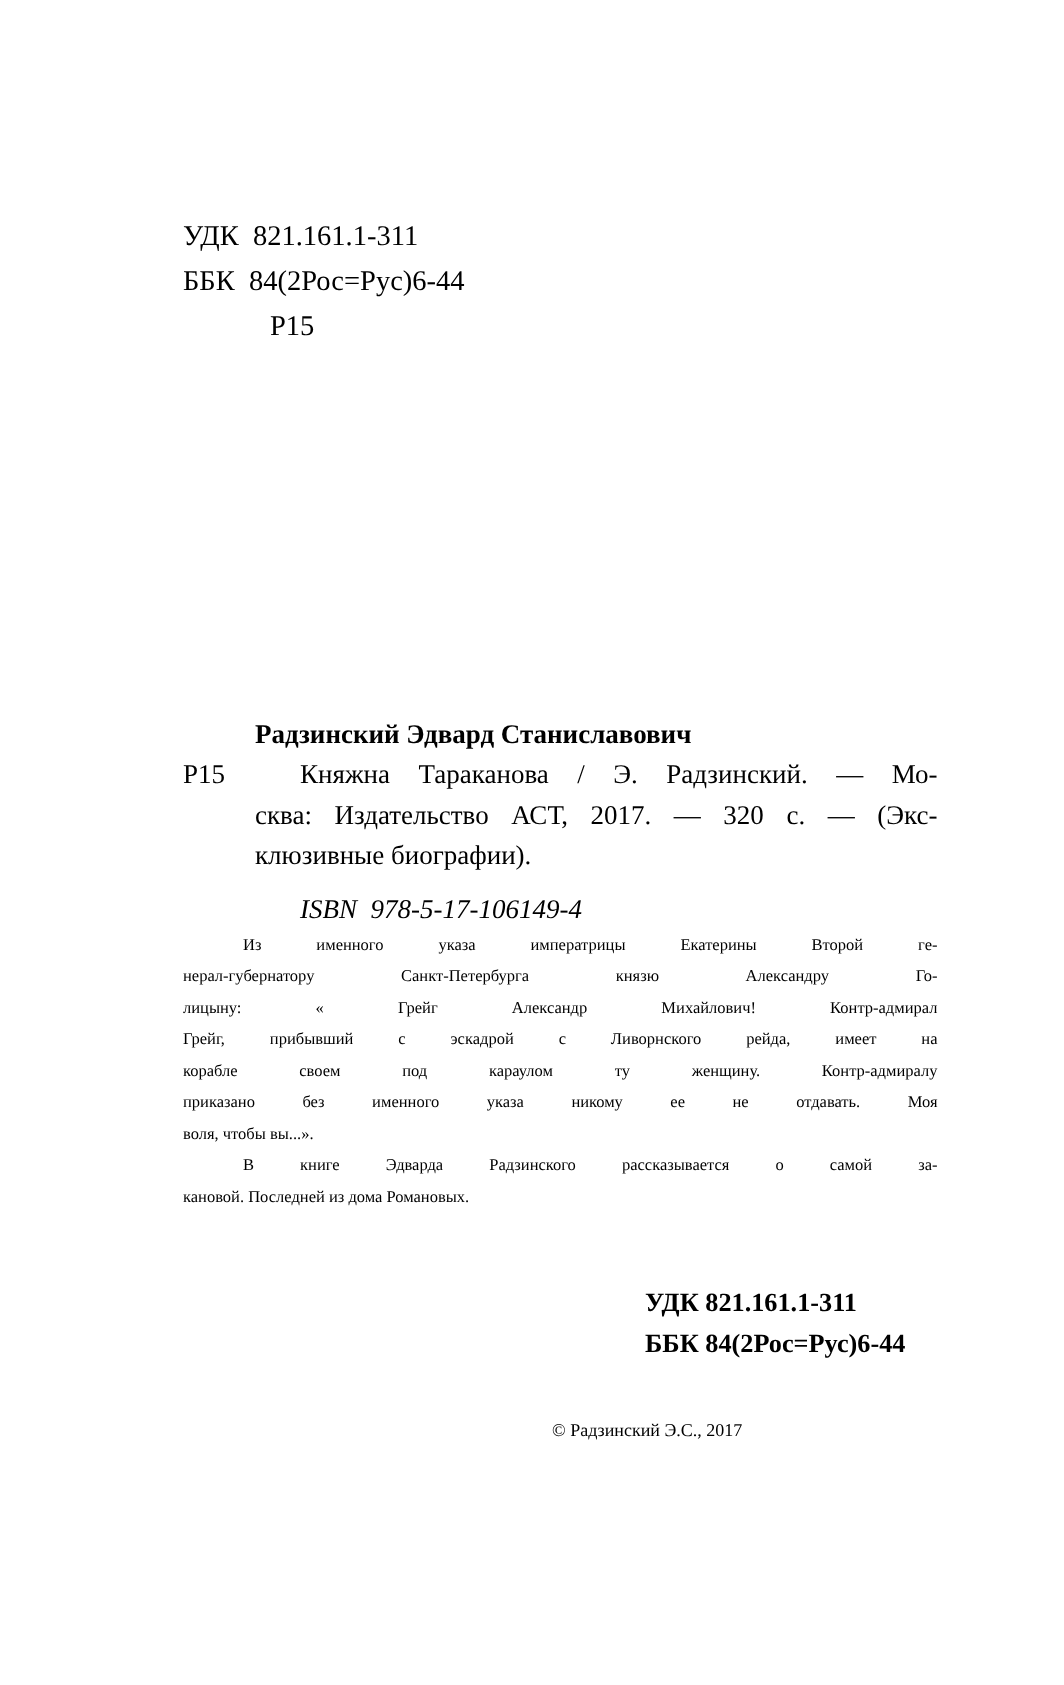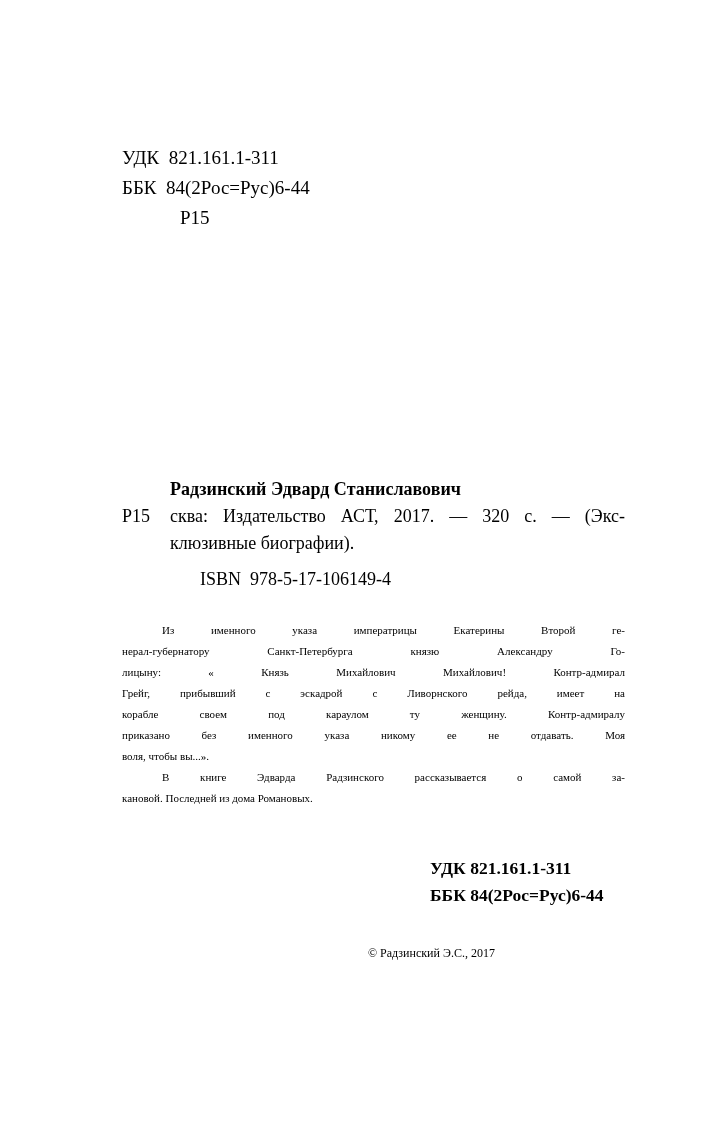--- a/index.html
+++ b/index.html
@@ -53,20 +53,21 @@
   .cat-lines { margin-left: 48px; }
   .jline {
     text-align: justify;
     text-align-last: justify;
   }
   .indent30 { text-indent: 30px; }
   .indent40 { text-indent: 40px; }
   .isbn {
     padding-left: 78px;
     margin-top: 9px;
+    font-style: italic;
   }
 
   
   #annotation {
     top: 620px;
     font-size: 11px;
     line-height: 21px;
   }
   .para { margin: 0; }
 
@@ -98,32 +99,33 @@
     <div class="pre">УДК  821.161.1-311</div>
     <div class="pre">ББК  84(2Рос=Рус)6-44</div>
     <div class="pre code-indent">Р15</div>
   </div>
 
   <div class="abs" id="cat-block">
     <div class="author-header">Радзинский Эдвард Станиславович</div>
     <div class="cat-entry">
       <span class="cat-code">Р15</span>
       <div class="cat-lines">
+        <div class="jline indent30">Княжна Тараканова / Э. Радзинский. — Мо-</div>
         <div class="jline">сква: Издательство АСТ,  2017. — 320 с. — (Экс-</div>
         <div>клюзивные биографии).</div>
       </div>
     </div>
     <div class="pre isbn">ISBN  978-5-17-106149-4</div>
   </div>
 
   <div class="abs" id="annotation">
     <div class="para">
       <div class="jline indent40">Из именного указа императрицы Екатерины Второй ге-</div>
       <div class="jline">нерал-губернатору Санкт-Петербурга князю Александру Го-</div>
-      <div class="jline">лицыну: « Князь Михайлович  Михайлович! Контр-адмирал</div>
+      <div class="jline">лицыну: « Грейг Александр  Михайлович! Контр-адмирал</div>
       <div class="jline">Грейг, прибывший с эскадрой с Ливорнского рейда, имеет на</div>
       <div class="jline">корабле своем под караулом ту женщину. Контр-адмиралу</div>
       <div class="jline">приказано без именного указа никому ее не отдавать. Моя</div>
       <div>воля, чтобы вы...».</div>
     </div>
     <div class="para">
       <div class="jline indent40">В книге Эдварда Радзинского рассказывается о самой за-</div>
       <div>кановой. Последней из дома Романовых.</div>
     </div>
   </div>

